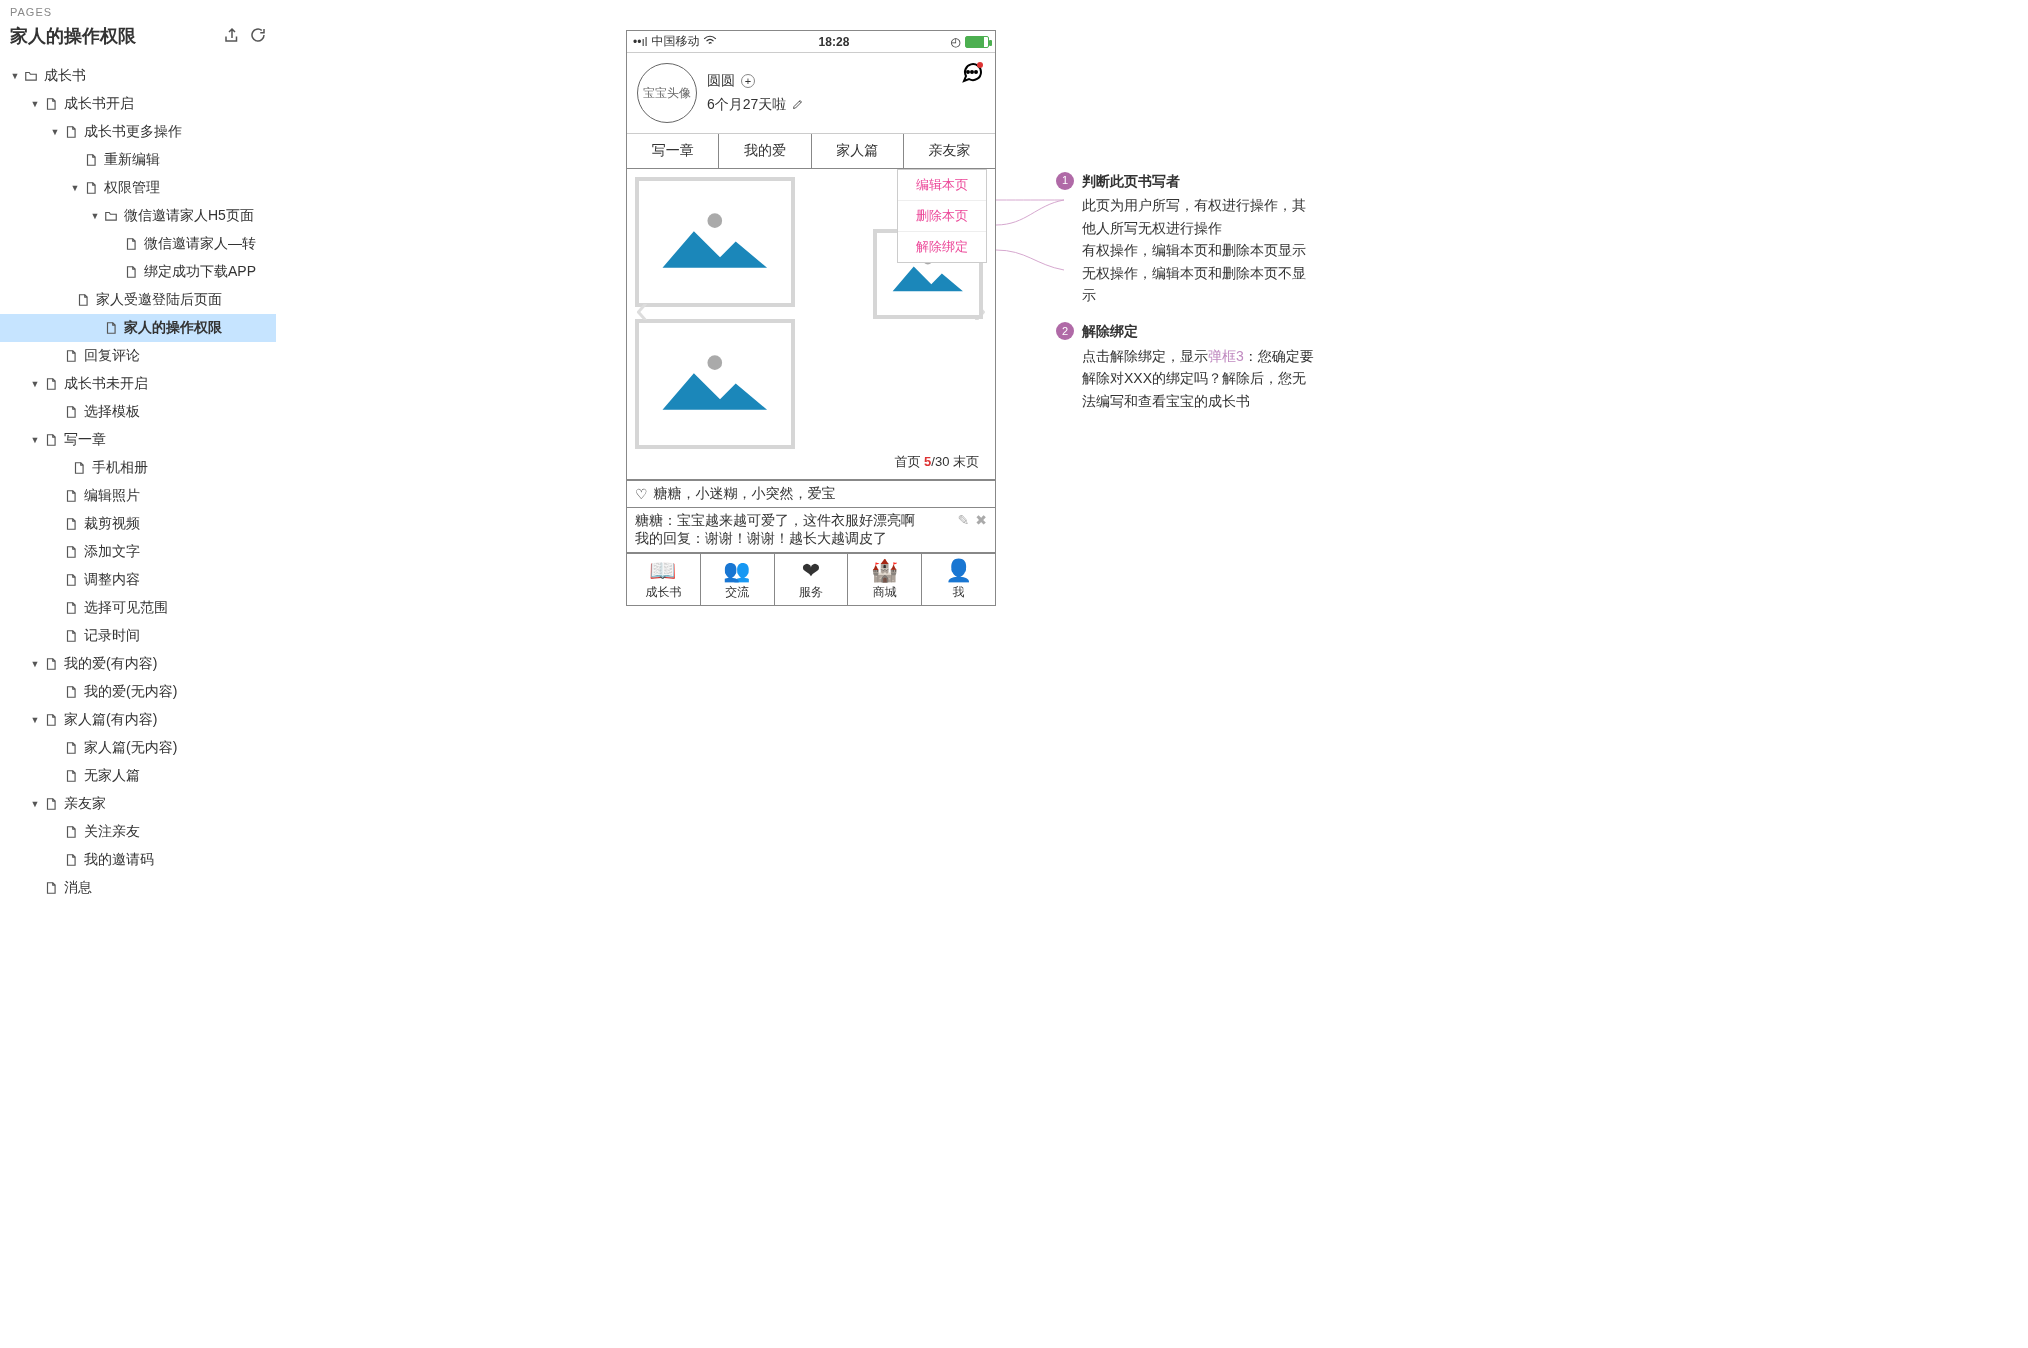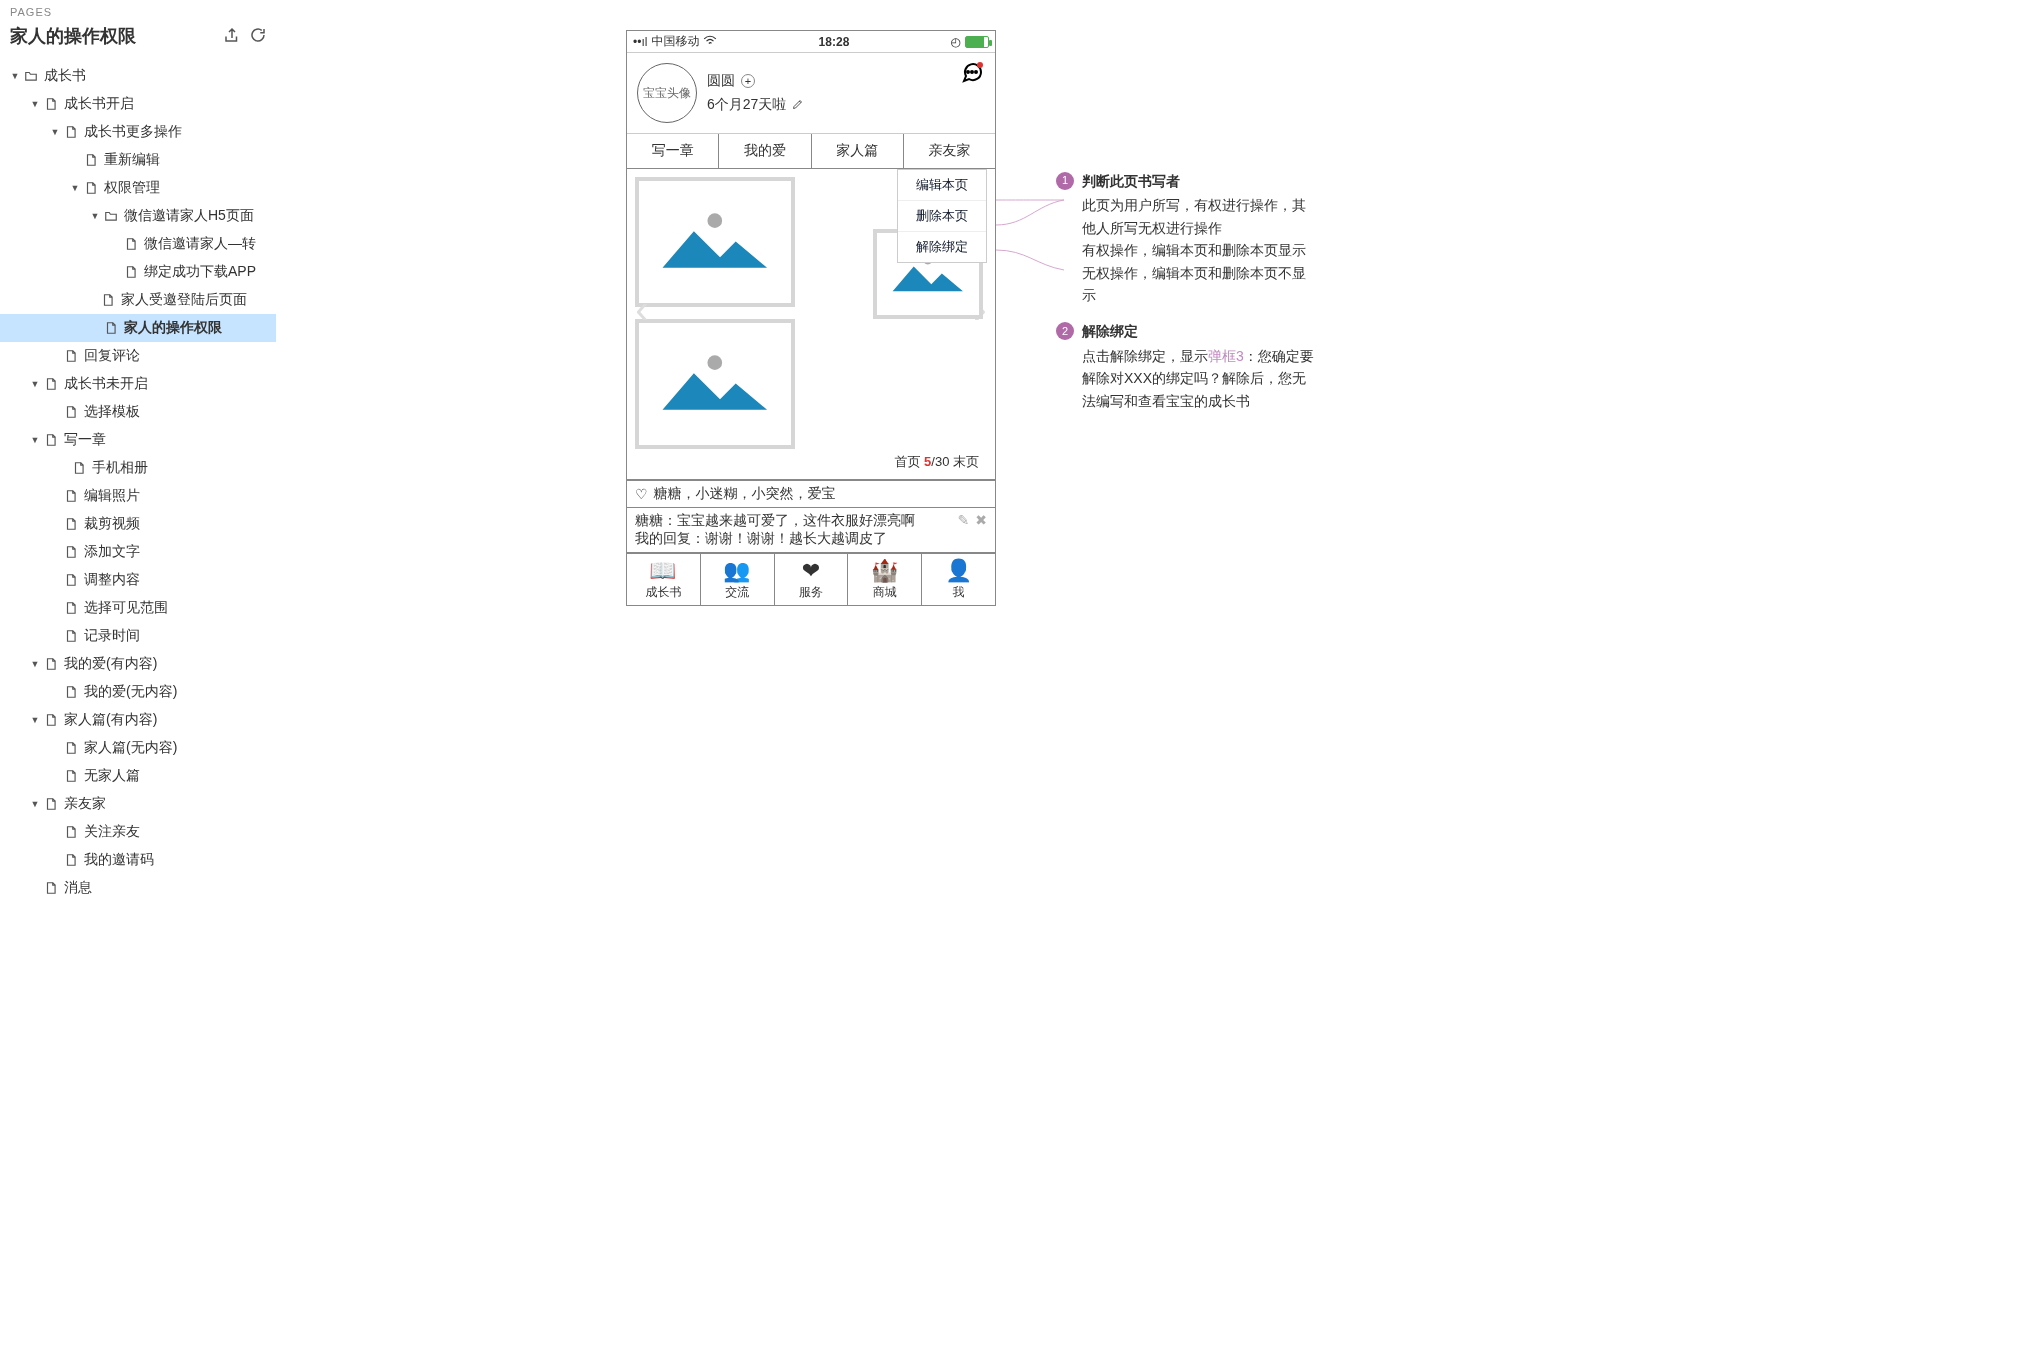--- a/index.html
+++ b/index.html
@@ -33,21 +33,21 @@
 .profile-name-row { display: flex; align-items: center; gap: 6px; }
 .profile-age-row { display: flex; align-items: center; gap: 6px; margin-top: 6px; }
 .chat-ico { position: absolute; right: 10px; top: 8px; }
 
 .tabs4 { display: flex; border-bottom: 1px solid #888; }
 .tab4 { flex: 1; text-align: center; padding: 8px 0; font-size: 14px; border-right: 1px solid #888; }
 .tab4:last-child { border-right: none; }
 
 .page-body { position: relative; padding: 8px; border-bottom: 1px solid #888; }
 .dropdown { position: absolute; right: 8px; top: 0; width: 90px; border: 1px solid #ccc; background: #fff; z-index: 10; }
-.dd-item { padding: 6px 10px; font-size: 13px; text-align: center; border-bottom: 1px solid #eee; color: #0f172a; }
+.dd-item { padding: 6px 10px; font-size: 13px; text-align: center; border-bottom: 1px solid #eee; color: #ec4899; }
 .dd-item:last-child { border-bottom: none; }
 .thumbs { display: flex; gap: 10px; }
 .ph { border: 4px solid #d6d6d6; background: #fff; display: flex; align-items: center; justify-content: center; }
 .ph-lg { width: 160px; height: 130px; }
 .ph-sm { width: 110px; height: 90px; }
 .ph svg { width: 80%; height: 60%; }
 .low-row { display: flex; gap: 10px; margin-top: 12px; }
 .poem { font-size: 14px; line-height: 2; flex: 1; }
 .nav-arrow { position: absolute; top: 110px; width: 30px; height: 60px; display: flex; align-items: center; justify-content: center; font-size: 40px; color: #ddd; }
 .nav-left { left: 0; }
@@ -162,21 +162,21 @@
       <div class="tree-row" style="padding-left: 108px;">
         <span class="tw"></span>
         <span class="pico">
           <svg width="14" height="14" viewBox="0 0 24 24" fill="none" stroke="#555" stroke-width="2">
             <path d="M6 3h9l4 4v14H6z"></path>
             <path d="M15 3v4h4"></path>
           </svg>
         </span>
         <span class="tree-label">绑定成功下载APP</span>
       </div>
-      <div class="tree-row" style="padding-left: 85px;">
+      <div class="tree-row" style="padding-left: 60px;">
         <span class="tw"></span>
         <span class="pico">
           <svg width="14" height="14" viewBox="0 0 24 24" fill="none" stroke="#555" stroke-width="2">
             <path d="M6 3h9l4 4v14H6z"></path>
             <path d="M15 3v4h4"></path>
           </svg>
         </span>
         <span class="tree-label">家人受邀登陆后页面</span>
       </div>
       <div class="tree-row selected" style="padding-left: 88px;">

